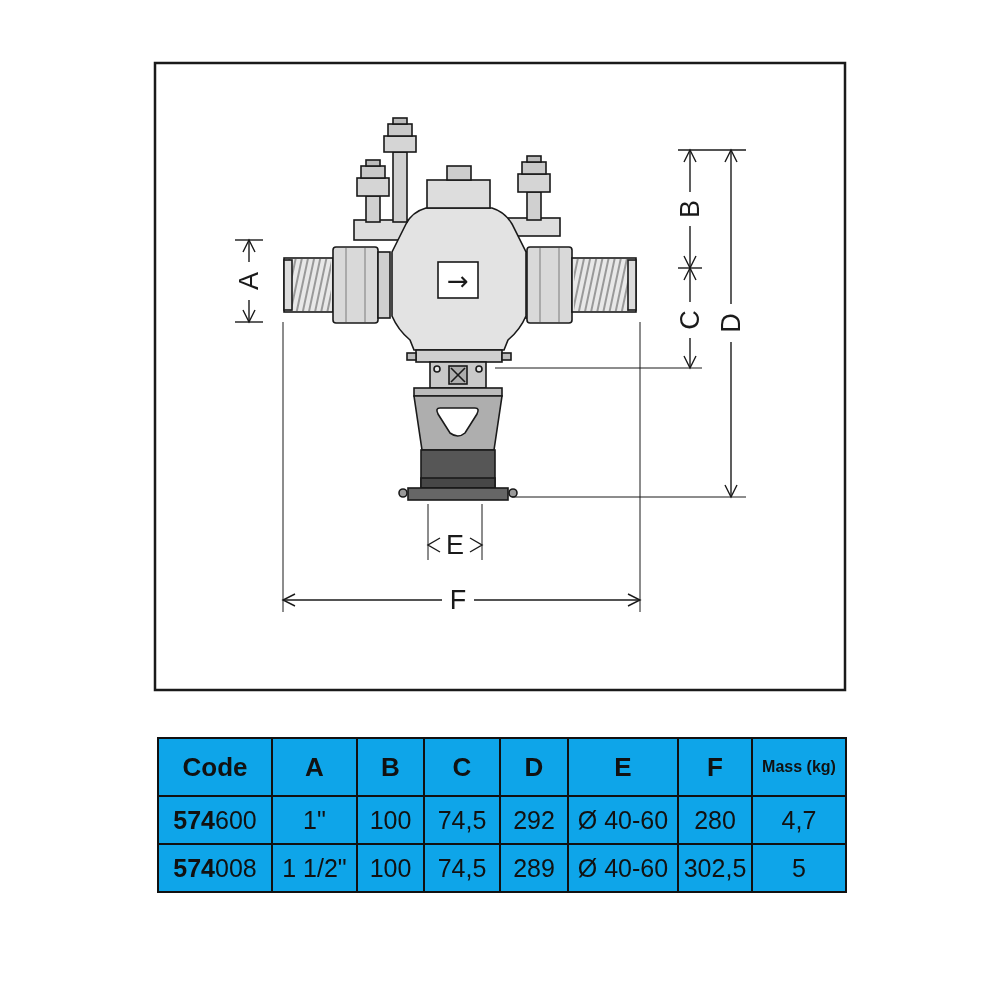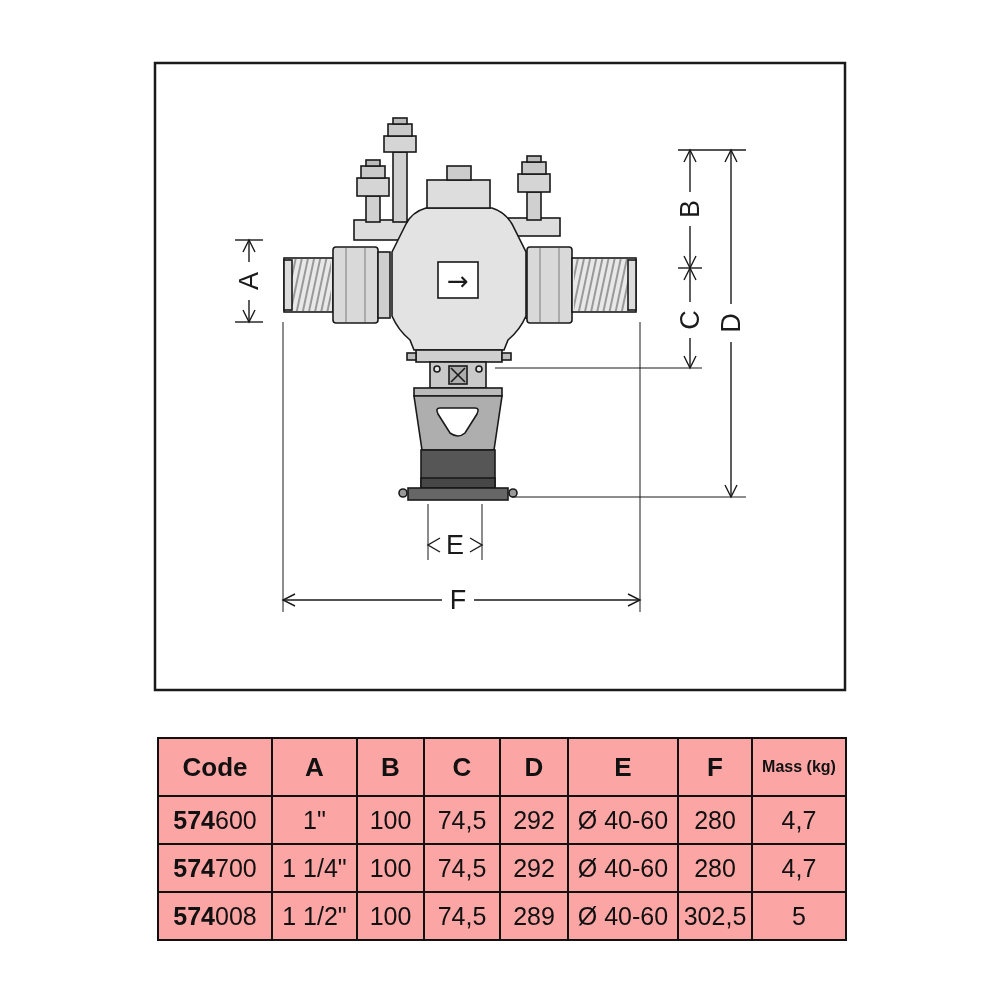--- a/index.html
+++ b/index.html
@@ -2,21 +2,21 @@
 <html><head>
 <meta charset="utf-8">
 <style>
   html,body{margin:0;padding:0;background:#ffffff;}
   .page{position:relative;width:1000px;height:1000px;background:#fff;overflow:hidden;
         font-family:"Liberation Sans",sans-serif;color:#111;}
   .drawing-svg{position:absolute;top:0;left:0;}
   .dim-label{font-family:"Liberation Sans",sans-serif;font-size:27px;fill:#1a1a1a;}
   .flow-glyph{font-family:"DejaVu Sans",sans-serif;font-size:26px;fill:#1a1a1a;}
   .spec-table{position:absolute;left:157px;top:737px;width:688px;border-collapse:collapse;
-              table-layout:fixed;background:#fca5a5;}
+              table-layout:fixed;background:#0ea5e9;}
   .spec-table th,.spec-table td{border:2px solid #111;text-align:center;vertical-align:middle;
               padding:0;color:#111;}
   .spec-table thead th{height:56px;font-size:26px;font-weight:bold;}
   .spec-table thead th.small-head{font-size:16px;}
   .spec-table tbody td{height:46px;font-size:25px;font-weight:normal;}
   .code-prefix{font-weight:bold;margin-top:17px;}
   .code-suffix{font-weight:normal;margin-top:48px;}
 </style>
 </head>
 <body>
@@ -213,30 +213,20 @@
         <td><span class="code-prefix">574</span><span class="code-suffix">600</span></td>
         <td>1"</td>
         <td>100</td>
         <td>74,5</td>
         <td>292</td>
         <td>Ø 40-60</td>
         <td>280</td>
         <td>4,7</td>
       </tr>
       <tr>
-        <td><span class="code-prefix">574</span><span class="code-suffix">700</span></td>
-        <td>1 1/4"</td>
-        <td>100</td>
-        <td>74,5</td>
-        <td>292</td>
-        <td>Ø 40-60</td>
-        <td>280</td>
-        <td>4,7</td>
-      </tr>
-      <tr>
         <td><span class="code-prefix">574</span><span class="code-suffix">008</span></td>
         <td>1 1/2"</td>
         <td>100</td>
         <td>74,5</td>
         <td>289</td>
         <td>Ø 40-60</td>
         <td>302,5</td>
         <td>5</td>
       </tr>
     </tbody>

